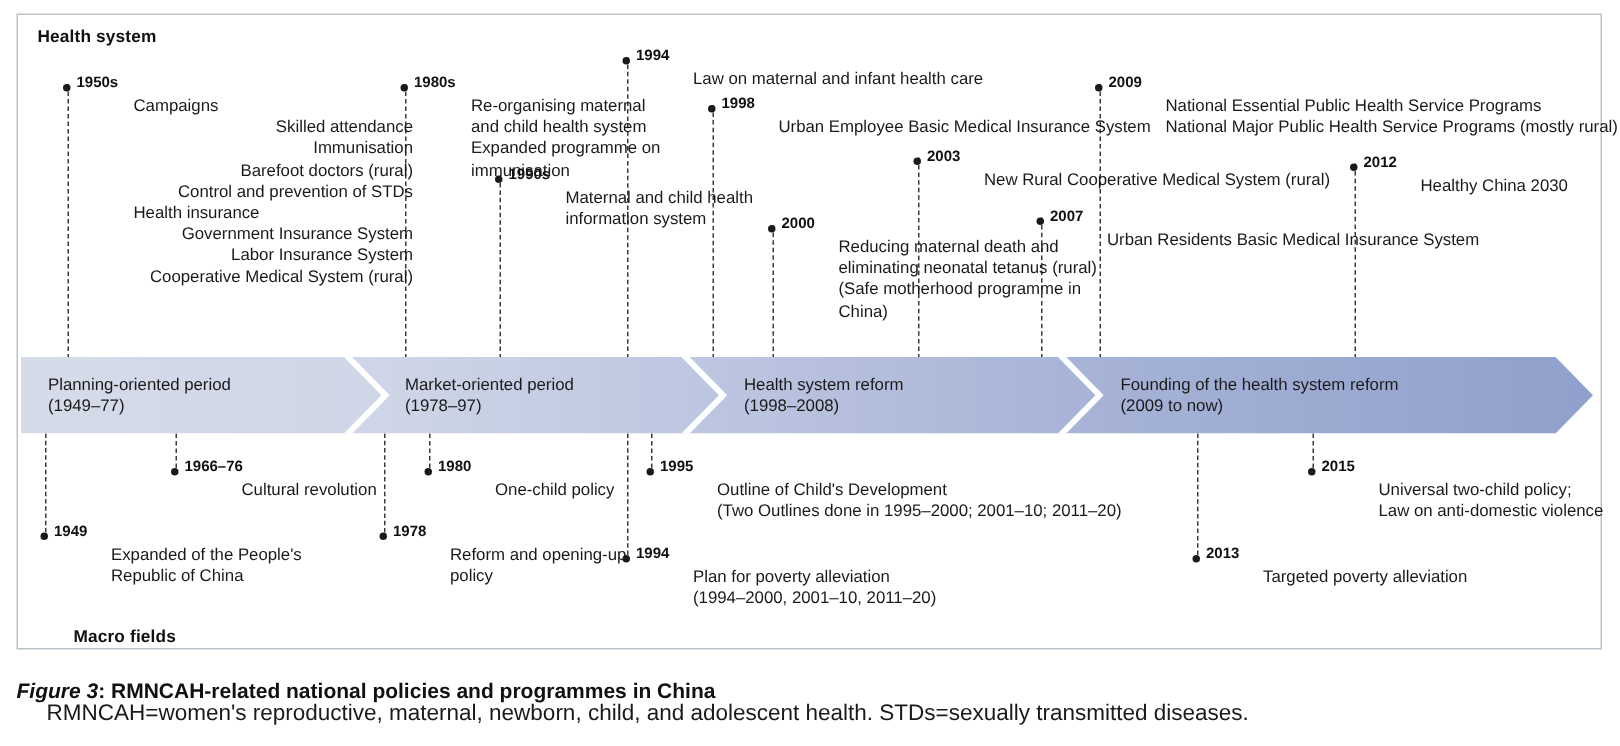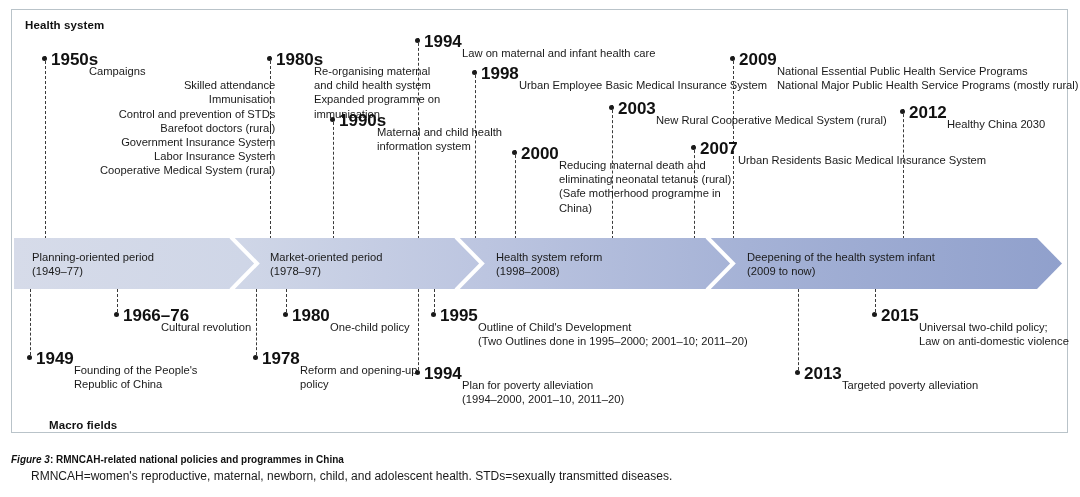--- a/index.html
+++ b/index.html
@@ -51,21 +51,21 @@
   .event .dot {
     position: absolute;
     left: -3.5px; top: 4px;
     width: 5px; height: 5px;
     border-radius: 50%;
     background: #1a1a1a;
   }
   .event .year {
     position: absolute;
     left: 6px; top: -2px;
-    font-size: 17px;
+    font-size: 10px;
     font-weight: bold;
     color: #111;
     white-space: nowrap;
   }
   .event .lines {
     position: absolute;
     left: 10px; top: 12px;
     font-size: 11.2px;
     line-height: 14.2px;
     color: #1a1a1a;
@@ -91,28 +91,28 @@
   }
   .period b { font-weight: normal; display: block; }
 
   
   #caption {
     position: absolute;
     left: 11px; top: 452px;
     width: 1050px;
   }
   #caption-title {
-    font-size: 10px;
+    font-size: 14px;
     font-weight: bold;
     color: #111;
     line-height: 16px;
   }
   #caption-title .figno { font-style: italic; }
   #caption-sub {
-    font-size: 12px;
+    font-size: 15px;
     color: #1a1a1a;
     line-height: 16px;
     padding-left: 20px;
   }
 </style>
 </head>
 <body>
 
 <div id="figure-root">
 
@@ -142,22 +142,23 @@
   <div class="dash" style="left:798px; top:289px; height:81px;"></div>
   <div class="dash" style="left:875px; top:289px; height:23px;"></div>
 
   <div class="event" style="left:45px;  top:52px;">
     <span class="dot"></span>
     <span class="year">1950s</span>
     <div class="lines">
         <div>Campaigns</div>
         <div class="ind">Skilled attendance</div>
         <div class="ind">Immunisation</div>
+        <div class="ind">Barefoot doctors (rural)</div>
         <div class="ind">Control and prevention of STDs</div>
-        <div class="ind">Barefoot doctors (rural)</div>
+        <div>Health insurance</div>
         <div class="ind">Government Insurance System</div>
         <div class="ind">Labor Insurance System</div>
         <div class="ind">Cooperative Medical System (rural)</div>
       </div>
   </div>
 
   <div class="event" style="left:270px; top:52px;">
     <span class="dot"></span>
     <span class="year">1980s</span>
     <div class="lines">
@@ -260,30 +261,30 @@
     </div>
     <div class="period" style="left:256px; top:12px;">
       <b>Market-oriented period</b>
       <b>(1978–97)</b>
     </div>
     <div class="period" style="left:482px; top:12px;">
       <b>Health system reform</b>
       <b>(1998–2008)</b>
     </div>
     <div class="period" style="left:733px; top:12px;">
-      <b>Deepening of the health system infant</b>
+      <b>Founding of the health system reform</b>
       <b>(2009 to now)</b>
     </div>
   </div>
 
   <div class="event" style="left:30px;  top:351px;">
     <span class="dot"></span>
     <span class="year">1949</span>
     <div class="lines">
-        <div>Founding of the People's</div>
+        <div>Expanded of the People's</div>
         <div>Republic of China</div>
       </div>
   </div>
 
   <div class="event" style="left:117px; top:308px;">
     <span class="dot"></span>
     <span class="year">1966–76</span>
     <div class="lines">
         <div>Cultural revolution</div>
       </div>

